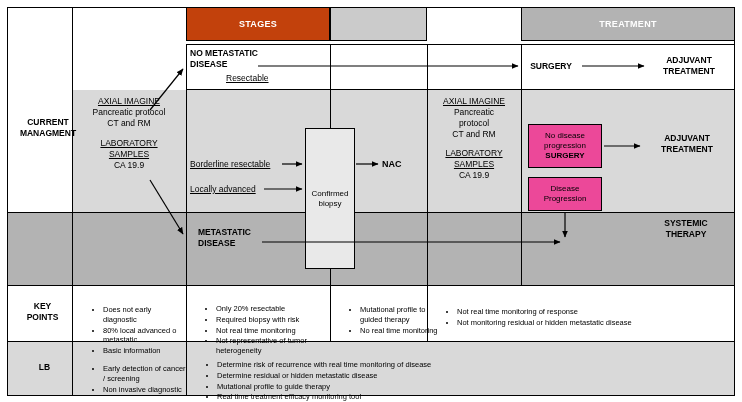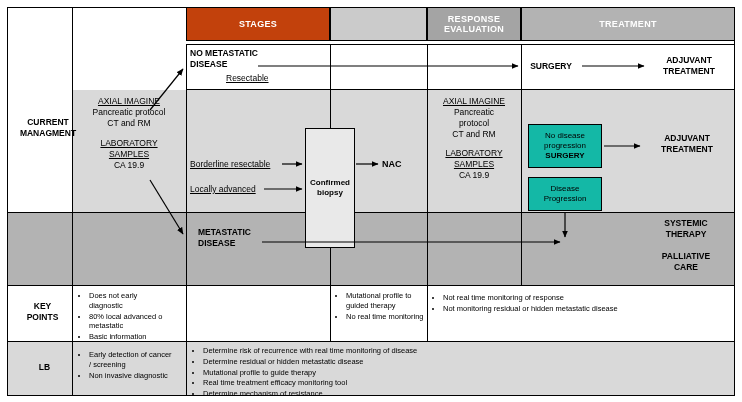--- a/index.html
+++ b/index.html
@@ -10,65 +10,61 @@
   .hdr { top:7px; height:34px; border:1px solid #000; display:flex; align-items:center; justify-content:center;
          color:#fff; font-weight:bold; font-size:9px; text-align:center; letter-spacing:.3px; z-index:2; }
   .band { z-index:0; }
   .gline { background:#000; z-index:1; }
   .r1box { left:186px; top:44px; width:549px; height:46px; border:1px solid #000; background:#fff; z-index:1; }
   .txt { font-size:8.5px; line-height:1.3; z-index:4; }
   .b { font-weight:bold; }
   .u { text-decoration:underline; }
   .ctr { text-align:center; }
   [data-bind] { white-space:pre-line; }
-  .boxed { border:1px solid #000; background:#14b8a6; display:flex; flex-direction:column;
+  .boxed { border:1px solid #000; background:#ec4899; display:flex; flex-direction:column;
            align-items:center; justify-content:center; text-align:center; font-size:8px; line-height:1.25; z-index:2; }
   .biopsy { background:#e9e9e9; }
-  ul.bul { margin:0; padding-left:13px; font-size:7.5px; line-height:1.3; z-index:4; }
+  ul.bul { margin:14px; padding-left:13px; font-size:7.5px; line-height:1.3; z-index:4; }
   ul.bul li { margin:0 0 1px 0; }
   svg.arrows { left:0; top:0; width:742px; height:402px; z-index:3; pointer-events:none; }
 </style>
 </head>
 <body>
 
 <div class="fig">
 
   <div class="abs band" style="left:72px; top:90px; width:663px; height:122px; background:#d9d9d9;"></div>
   <div class="abs band" style="left:7px; top:212px; width:728px; height:73px; background:#b3b3b3;"></div>
   <div class="abs band" style="left:7px; top:341px; width:728px; height:55px; background:#d9d9d9;"></div>
 
   <div class="abs outer"></div>
 
   <div class="abs hdr" style="left:186px; width:144px; background:#c2410c;">
     <span data-bind="headers.stages">STAGES</span>
   </div>
   <div class="abs hdr" style="left:330px; width:97px; background:#cbcbcb;"></div>
-  <div class="abs hdr" style="left:427px; width:94px; background:#a4a4a4;">
-    <span data-bind="headers.response_evaluation">RESPONSE
-EVALUATION</span>
-  </div>
   <div class="abs hdr" style="left:521px; width:214px; background:#b3b3b3;">
     <span data-bind="headers.treatment">TREATMENT</span>
   </div>
 
   <div class="abs gline" style="left:72px; top:7px; width:1px; height:389px;"></div>
   <div class="abs gline" style="left:186px; top:90px; width:1px; height:306px;"></div>
   <div class="abs gline" style="left:330px; top:90px; width:1px; height:251px;"></div>
   <div class="abs gline" style="left:427px; top:90px; width:1px; height:251px;"></div>
   <div class="abs gline" style="left:521px; top:90px; width:1px; height:195px;"></div>
   <div class="abs gline" style="left:7px; top:212px; width:728px; height:1px;"></div>
   <div class="abs gline" style="left:7px; top:285px; width:728px; height:1px;"></div>
   <div class="abs gline" style="left:7px; top:341px; width:728px; height:1px;"></div>
 
   <div class="abs r1box"></div>
   <div class="abs gline" style="left:330px; top:44px; width:1px; height:46px;"></div>
   <div class="abs gline" style="left:427px; top:44px; width:1px; height:46px;"></div>
   <div class="abs gline" style="left:521px; top:44px; width:1px; height:46px;"></div>
 
-  <div class="abs boxed biopsy" style="left:305px; top:128px; width:50px; height:120px;font-weight:bold;">
+  <div class="abs boxed biopsy" style="left:305px; top:128px; width:50px; height:141px;">
     <span data-bind="flow.confirmed_biopsy">Confirmed
 biopsy</span>
   </div>
   <div class="abs boxed" style="left:528px; top:124px; width:74px; height:44px;">
     <span data-bind="flow.no_progression_line">No disease
 progression</span>
     <span class="b" data-bind="flow.no_progression_surgery">SURGERY</span>
   </div>
   <div class="abs boxed" style="left:528px; top:177px; width:74px; height:34px;">
     <span data-bind="flow.disease_progression">Disease
@@ -129,27 +125,31 @@
     <div data-bind="flow.response_block.lab_detail">CA 19.9</div>
   </div>
 
   <div class="abs txt b ctr" data-bind="flow.adjuvant_mid" style="left:643px; top:133px; width:88px;">ADJUVANT
 TREATMENT</div>
 
   <div class="abs txt b" data-bind="flow.metastatic" style="left:190px; top:227px;margin-left:8px;">METASTATIC
 DISEASE</div>
   <div class="abs txt b ctr" data-bind="flow.systemic_therapy" style="left:640px; top:218px; width:92px;">SYSTEMIC
 THERAPY</div>
-  <div class="abs txt b ctr" data-bind="flow.palliative_care" style="left:640px; top:251px; width:92px;">PALLIATIVE
-CARE</div>
 
   <ul class="abs bul" style="left:76px; top:291px; width:96px;">
       <li>Does not early diagnostic</li>
       <li>80% local advanced o metastatic</li>
       <li>Basic information</li>
+    </ul>
+  <ul class="abs bul" style="left:189px; top:290px; width:136px;">
+      <li>Only 20% resectable</li>
+      <li>Required biopsy with risk</li>
+      <li>Not real time monitoring</li>
+      <li>Not representative of tumor heterogeneity</li>
     </ul>
   <ul class="abs bul" style="left:333px; top:291px; width:92px;">
       <li>Mutational profile to guided therapy</li>
       <li>No real time monitoring</li>
     </ul>
   <ul class="abs bul" style="left:430px; top:293px; width:295px;">
       <li>Not real time monitoring of response</li>
       <li>Not monitoring residual or hidden metastatic disease</li>
     </ul>
 

